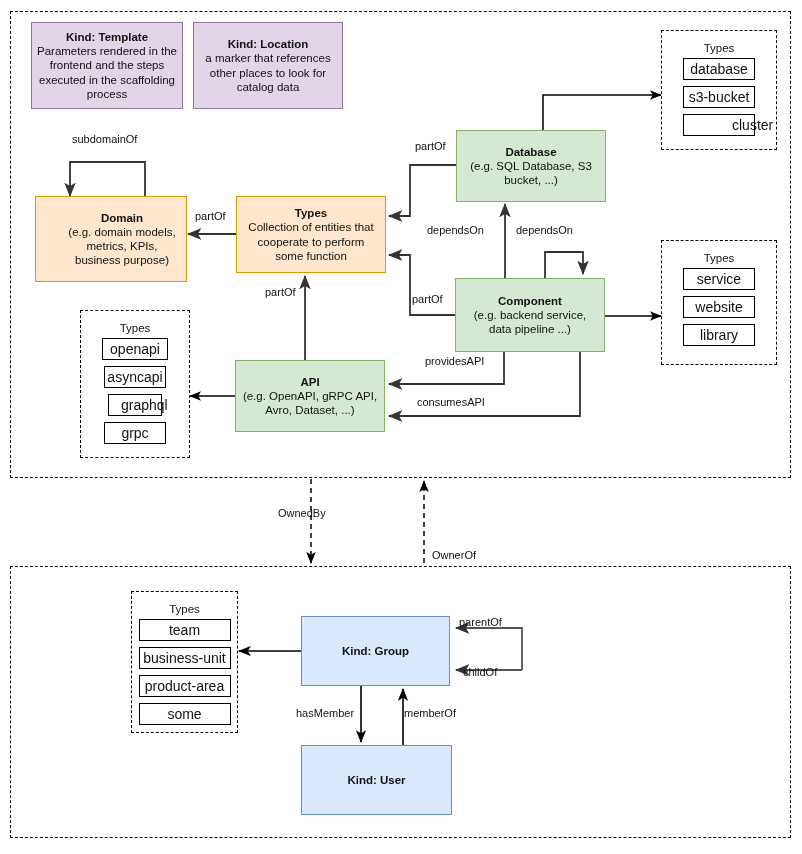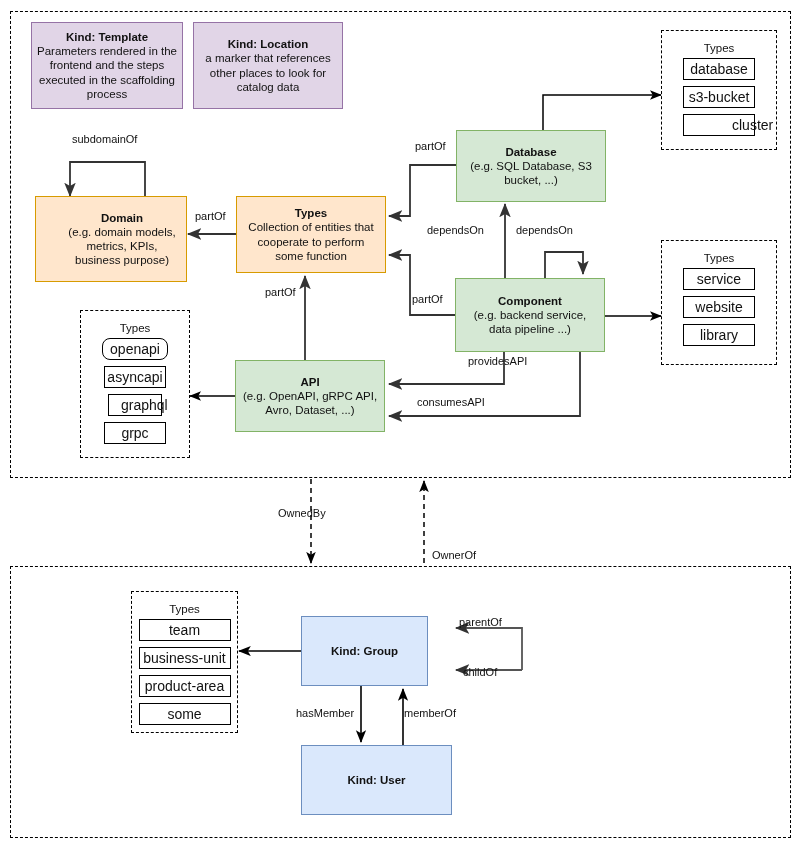--- a/index.html
+++ b/index.html
@@ -177,48 +177,48 @@
 
   <div class="typesbox" style="left:661px;top:240px;width:116px;height:125px;">
     <span class="tlabel">Types</span>
     <div class="chip" style="width:72px;">service</div>
     <div class="chip" style="width:72px;">website</div>
     <div class="chip" style="width:72px;">library</div>
   </div>
 
   <div class="typesbox" style="left:80px;top:310px;width:110px;height:148px;">
     <span class="tlabel">Types</span>
-    <div class="chip" style="width:66px;border-radius:8px;">openapi</div>
+    <div class="chip" style="width:66px;">openapi</div>
     <div class="chip" style="width:62px;">asyncapi</div>
     <div class="chip" style="width:54px;padding-left:12px;">graphql</div>
     <div class="chip" style="width:62px;">grpc</div>
   </div>
 
   <div class="edgelabel" style="left:72px;top:133px;">subdomainOf</div>
   <div class="edgelabel" style="left:195px;top:210px;">partOf</div>
   <div class="edgelabel" style="left:415px;top:140px;">partOf</div>
   <div class="edgelabel" style="left:412px;top:293px;">partOf</div>
   <div class="edgelabel" style="left:265px;top:286px;">partOf</div>
   <div class="edgelabel" style="left:427px;top:224px;">dependsOn</div>
   <div class="edgelabel" style="left:516px;top:224px;">dependsOn</div>
-  <div class="edgelabel" style="left:425px;top:355px;padding-left:43px;">providesAPI</div>
+  <div class="edgelabel" style="left:382px;top:355px;padding-left:43px;">providesAPI</div>
   <div class="edgelabel" style="left:417px;top:396px;">consumesAPI</div>
 
   <div class="edgelabel" style="left:278px;top:507px;">OwnedBy</div>
   <div class="edgelabel" style="left:432px;top:507px;margin-top:42px;">OwnerOf</div>
 
   <div class="typesbox" style="left:131px;top:591px;width:107px;height:142px;">
     <span class="tlabel">Types</span>
     <div class="chip" style="width:92px;">team</div>
     <div class="chip" style="width:92px;">business-unit</div>
     <div class="chip" style="width:92px;">product-area</div>
     <div class="chip" style="width:92px;">some</div>
   </div>
 
-  <div class="node n-blue" style="left:301px;top:616px;width:127px;height:70px;justify-content:flex-end;">
+  <div class="node n-blue" style="left:301px;top:616px;width:149px;height:70px;justify-content:flex-end;">
     <span class="inner">
       <span class="ttl">Kind: Group</span>
     </span>
   </div>
 
   <div class="node n-blue" style="left:301px;top:745px;width:151px;height:70px;">
     <span class="inner">
       <span class="ttl">Kind: User</span>
     </span>
   </div>

